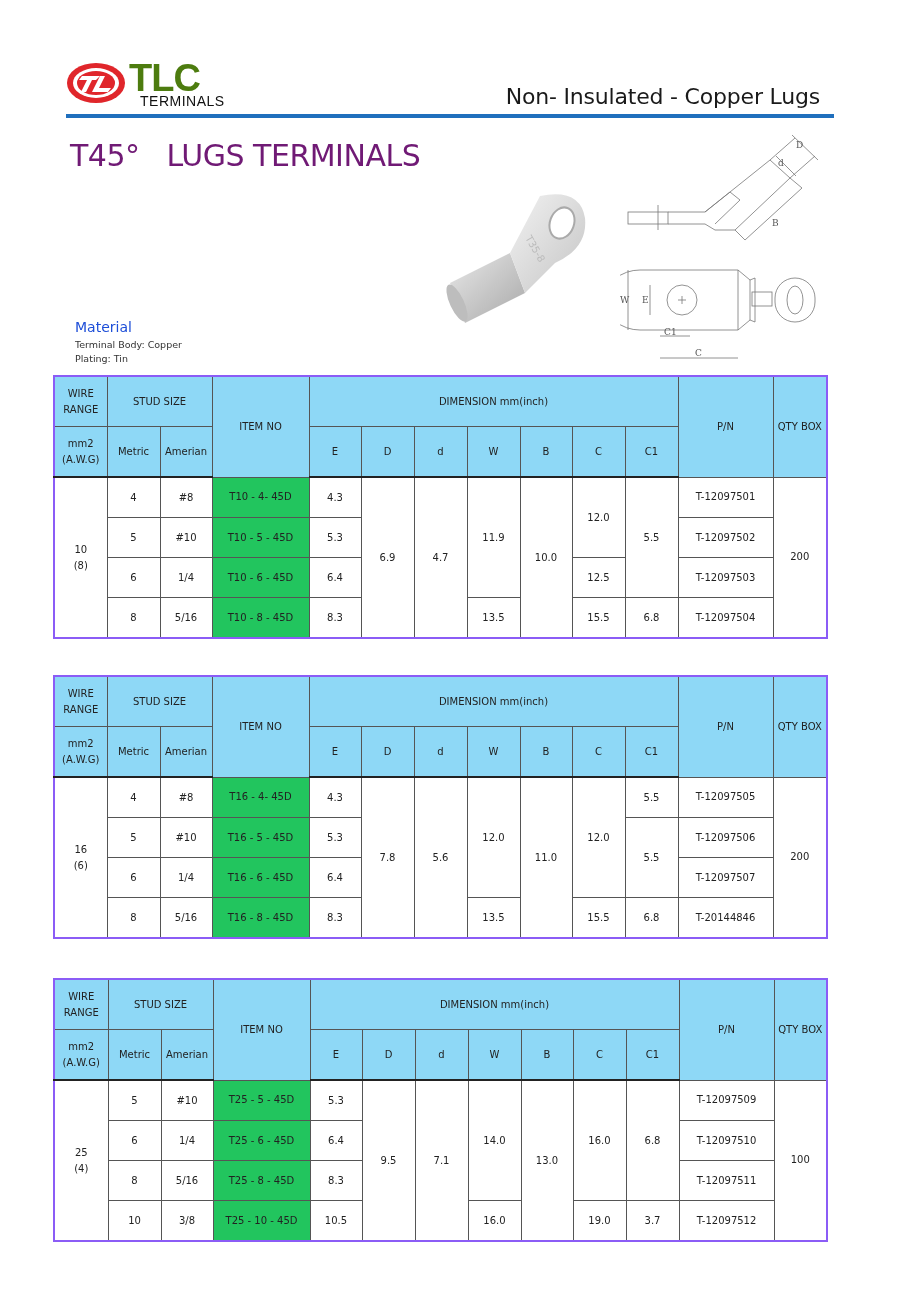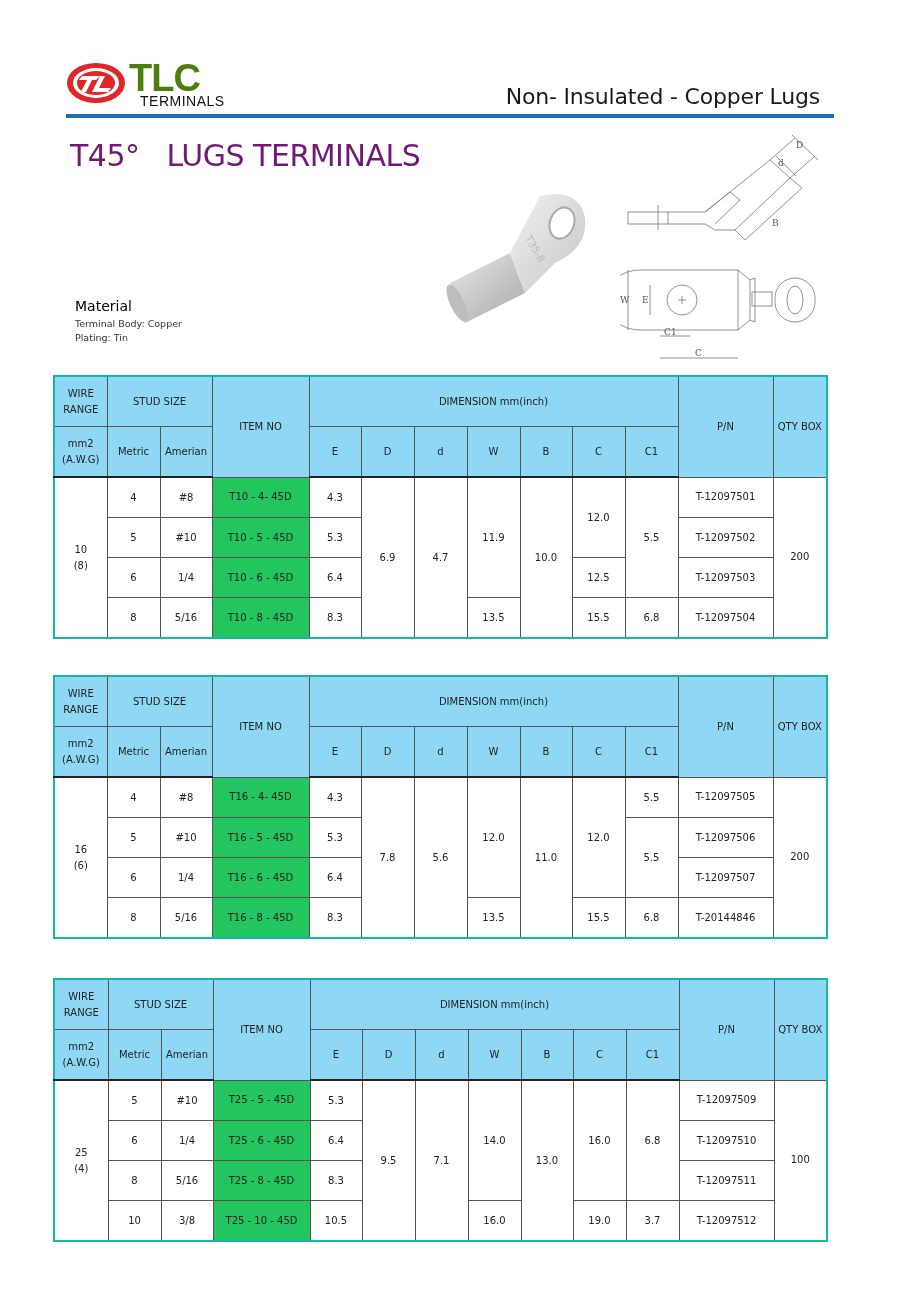--- a/index.html
+++ b/index.html
@@ -14,31 +14,31 @@
               font-size:14px; letter-spacing:0.5px; color:#111; font-weight:normal; }
 
   .doc-category { position:absolute; right:80px; top:84px; font-size:22px; color:#1a1a1a;
                   font-family:"DejaVu Sans", sans-serif; font-weight:normal; letter-spacing:-0.2px; }
   .header-rule { position:absolute; left:66px; top:114px; width:768px; height:4px; background:#1f6fbd; }
 
   .page-title { position:absolute; left:70px; top:138px; font-size:30px; color:#701a75;
                 font-family:"DejaVu Sans", sans-serif; letter-spacing:-0.5px; }
 
   .material { position:absolute; left:75px; top:298px; }
-  .material-title { font-size:14px; color:#000000; margin-bottom:3px; }
+  .material-title { font-size:14px; color:#1d4ed8; margin-bottom:3px;margin-top:21px; }
   .material-line { font-size:9.5px; color:#333; line-height:14px; }
 
   .product-photo { position:absolute; left:440px; top:188px; width:150px; height:150px; }
   .drawing { position:absolute; left:620px; top:130px; width:215px; height:235px; }
 
   table.spec { position:absolute; left:53px; width:773px; border-collapse:collapse;
                table-layout:fixed; font-family:"DejaVu Sans", sans-serif; font-size:10px; color:#222; }
   table.spec td, table.spec th { border:1px solid #555; text-align:center; vertical-align:middle;
                padding:0; font-weight:normal; line-height:16px; }
-  table.spec { border:2px solid #14b8a6; }
+  table.spec { border:2px solid #8b5cf6; }
   table.spec thead th { background:#8ed8f6; height:49px; }
   table.spec thead tr.h2 th { height:49px; }
   table.spec thead tr:last-child th { border-bottom:2px solid #222; }
   table.spec tbody td { height:39px; background:#fff; }
   table.spec tbody td.item { background:#22c55e; }
 
   #table-10 { top:375px; }
   #table-16 { top:675px; }
   #table-25 { top:978px; }
 </style>

